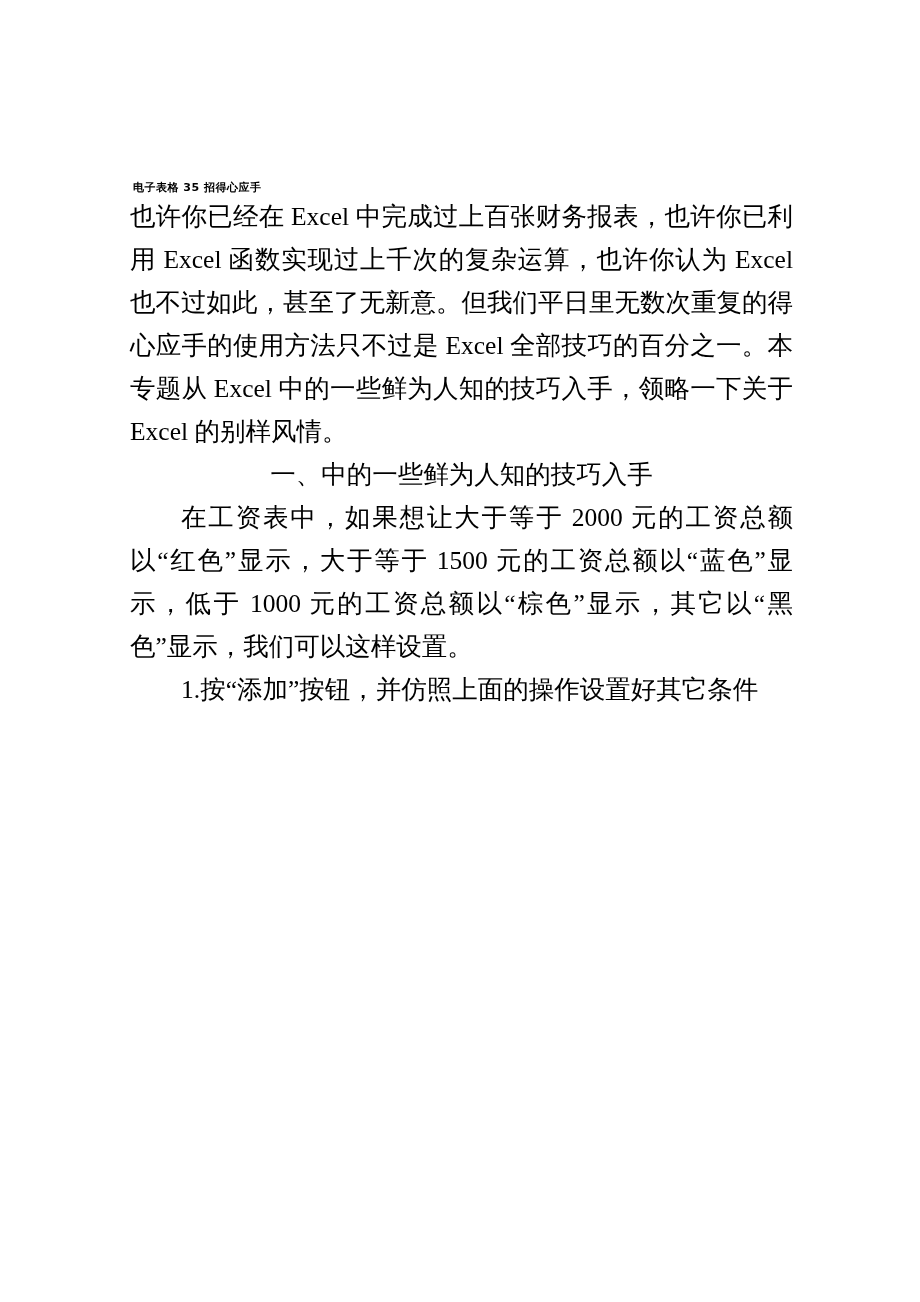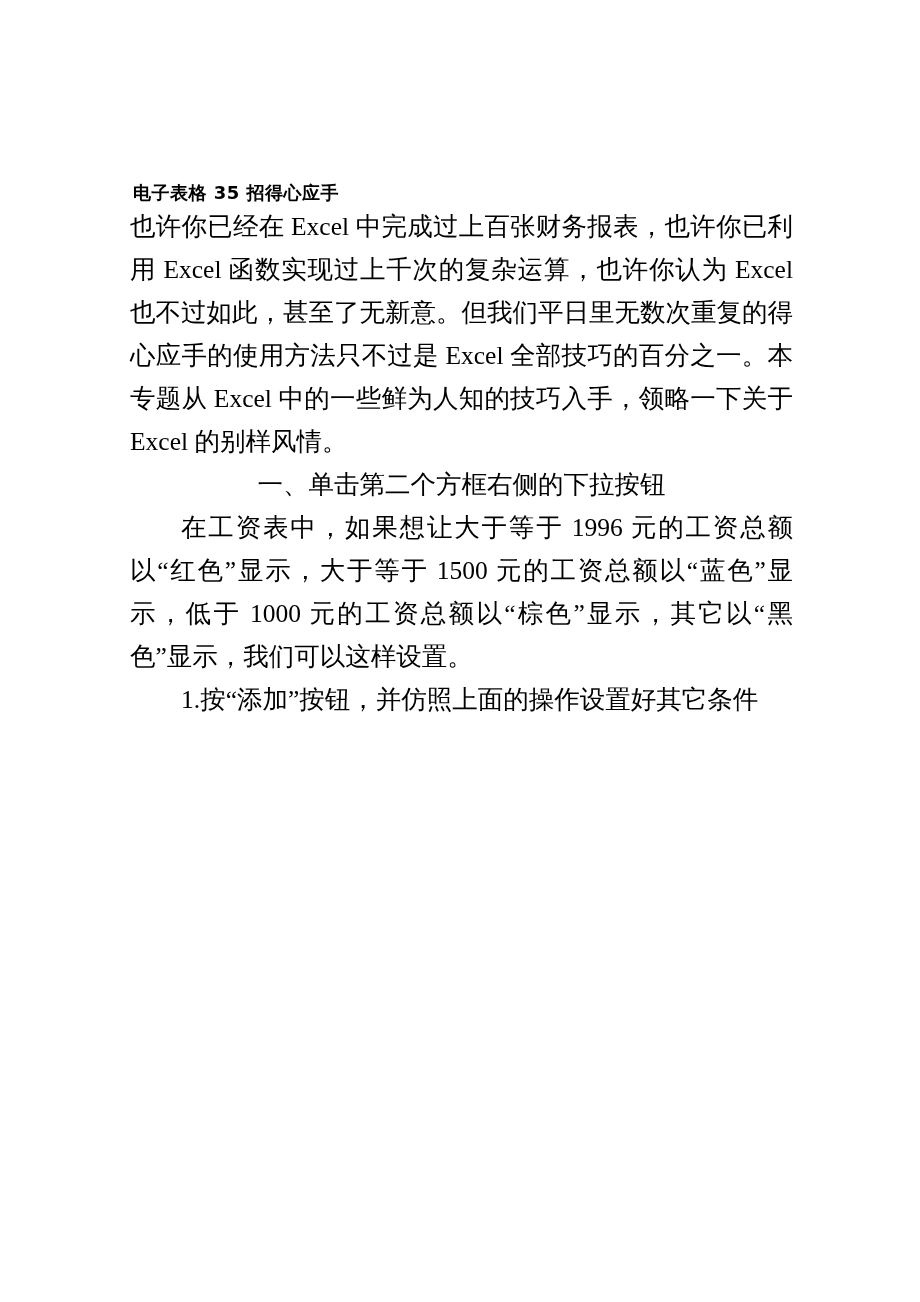--- a/index.html
+++ b/index.html
@@ -21,21 +21,21 @@
     padding: 0;
   }
   .content {
     position: absolute;
     left: 133px;
     top: 0;
     width: 660px;
   }
   .doc-title {
     font-family: "DejaVu Sans", "Liberation Sans", sans-serif;
-    font-size: 18px;
+    font-size: 11px;
     font-weight: bold;
     letter-spacing: 0.5px;
     margin-top: 180px;
     line-height: 1.4;
   }
   .body-block {
     margin-left: -3px;
   }
   .para {
     font-size: 25.5px;
@@ -64,22 +64,22 @@
 
 <div class="page">
   <div class="content">
 
     <div class="doc-title">电子表格 35 招得心应手</div>
 
     <div class="body-block">
 
       <p class="para blocky">也许你已经在 Excel 中完成过上百张财务报表，也许你已利用 Excel 函数实现过上千次的复杂运算，也许你认为 Excel 也不过如此，甚至了无新意。但我们平日里无数次重复的得心应手的使用方法只不过是 Excel 全部技巧的百分之一。本专题从 Excel 中的一些鲜为人知的技巧入手，领略一下关于 Excel 的别样风情。</p>
 
-      <p class="para center">一、单击第二个方框右侧的下拉按钮</p>
+      <p class="para center">一、中的一些鲜为人知的技巧入手</p>
 
-      <p class="para indent2">在工资表中，如果想让大于等于 1996 元的工资总额以“红色”显示，大于等于 1500 元的工资总额以“蓝色”显示，低于 1000 元的工资总额以“棕色”显示，其它以“黑色”显示，我们可以这样设置。</p>
+      <p class="para indent2">在工资表中，如果想让大于等于 2000 元的工资总额以“红色”显示，大于等于 1500 元的工资总额以“蓝色”显示，低于 1000 元的工资总额以“棕色”显示，其它以“黑色”显示，我们可以这样设置。</p>
 
 
       <p class="para indent2">1.按“添加”按钮，并仿照上面的操作设置好其它条件</p>
 
     </div>
   </div>
 </div>
 
 </body></html>

